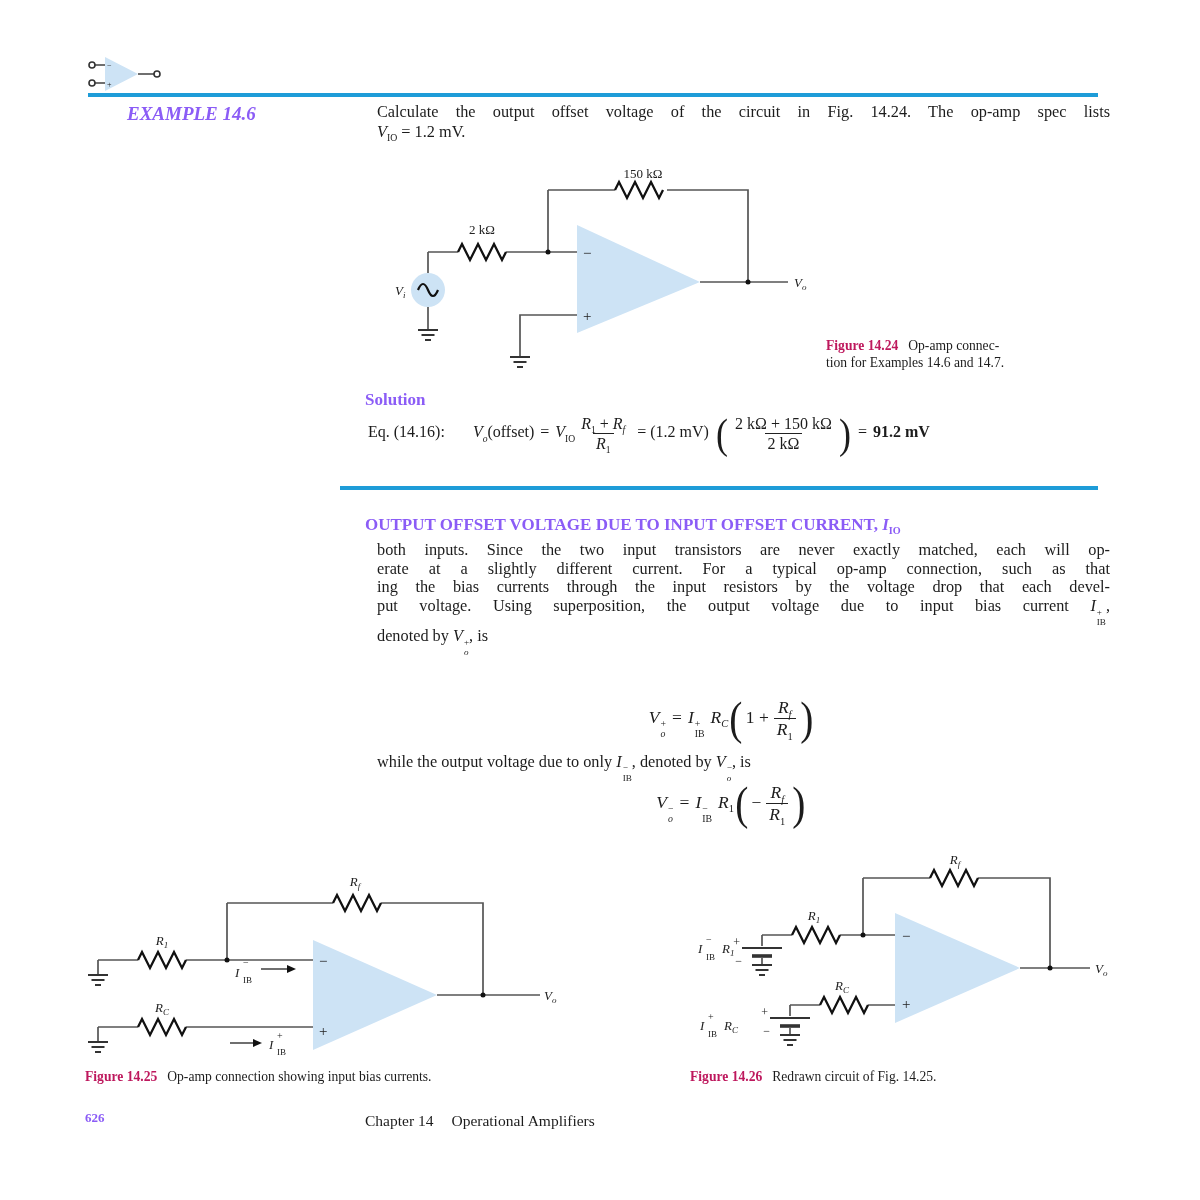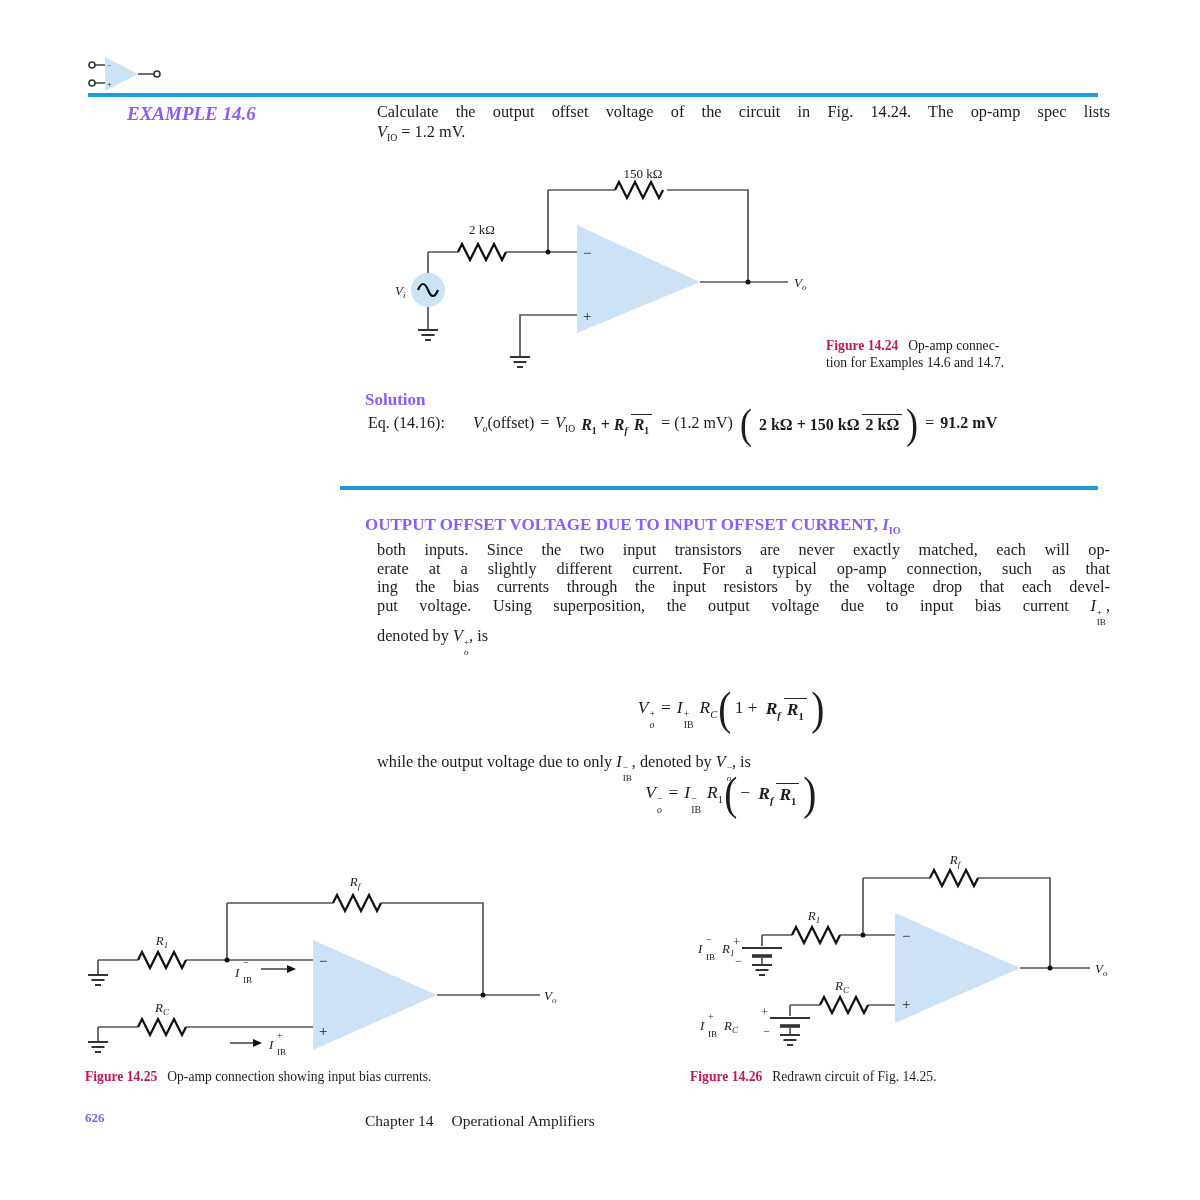--- a/index.html
+++ b/index.html
@@ -6,21 +6,21 @@
   body{width:1200px;height:1200px;position:relative;font-family:"Liberation Serif",serif;color:#1c1c1c;overflow:hidden;}
   .t{position:absolute;}
   .b{font-weight:bold;}
   .i{font-style:italic;}
   .blue{color:#8b5cf6;}
   .rule{position:absolute;background:#1e9cd8;height:4px;}
   sub{font-size:0.6em;line-height:0;}
   .body-text{font-size:16.3px;line-height:18.7px;width:733px;margin-left:12px;}
   .jl{text-align:justify;text-align-last:justify;}
   .ss{display:inline-flex;flex-direction:column;align-items:flex-start;font-size:0.56em;line-height:1.05;vertical-align:-0.45em;margin-left:1px;}
-  .frac{display:inline-flex;flex-direction:row;align-items:center;text-align:center;vertical-align:middle;margin:0 3px;line-height:1.2;font-weight:bold;}
+  .frac{display:inline-flex;flex-direction:column;align-items:center;text-align:center;vertical-align:middle;margin:0 3px;line-height:1.2;}
   .frac .den{border-top:1.5px solid #222;}
   .frac .num,.frac .den{padding:0 3px;}
   .bp{font-size:265%;font-weight:400;line-height:0;vertical-align:middle;display:inline-block;transform:scaleX(0.85);}
   .eqc{text-align:center;font-size:17.5px;}
   .mx{margin:0 6px;}
   .cap{font-size:13.6px;line-height:17px;}
   .captag{color:#be185d;font-weight:bold;margin-right:10px;}
   svg text{font-family:"Liberation Serif",serif;fill:#222;}
   .svglbl{font-size:13px;font-style:italic;}
   .svgsub{font-size:9px;font-style:italic;}

